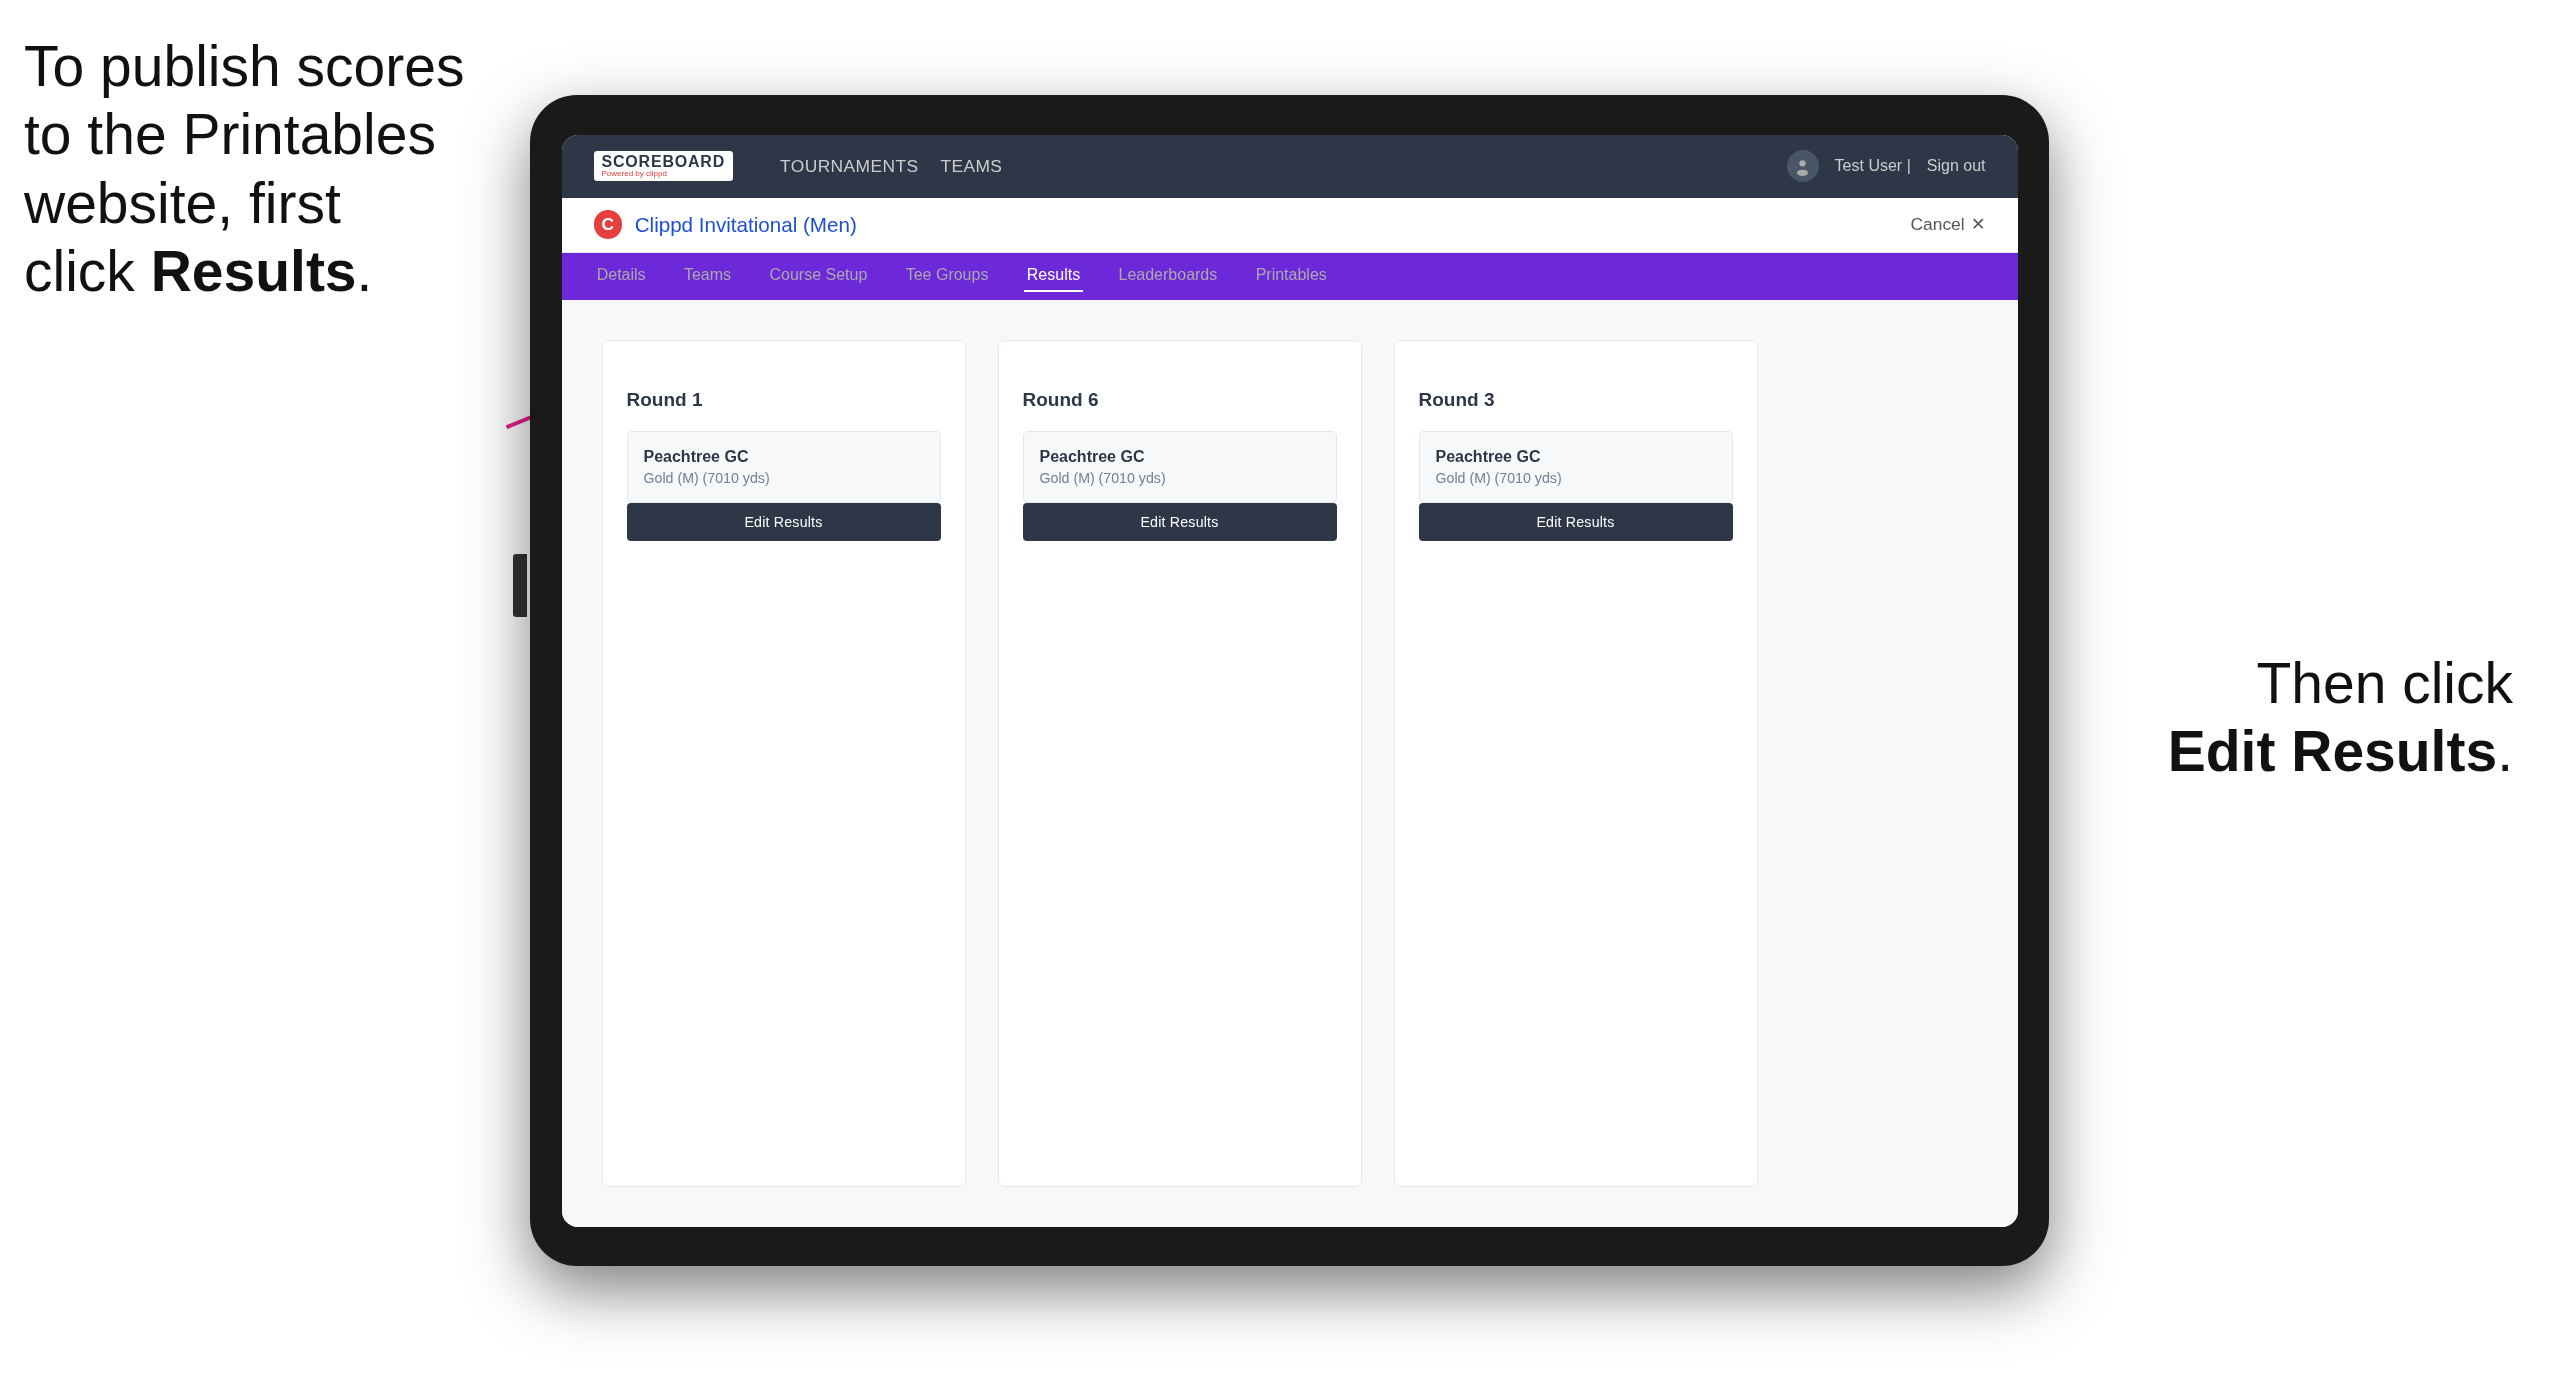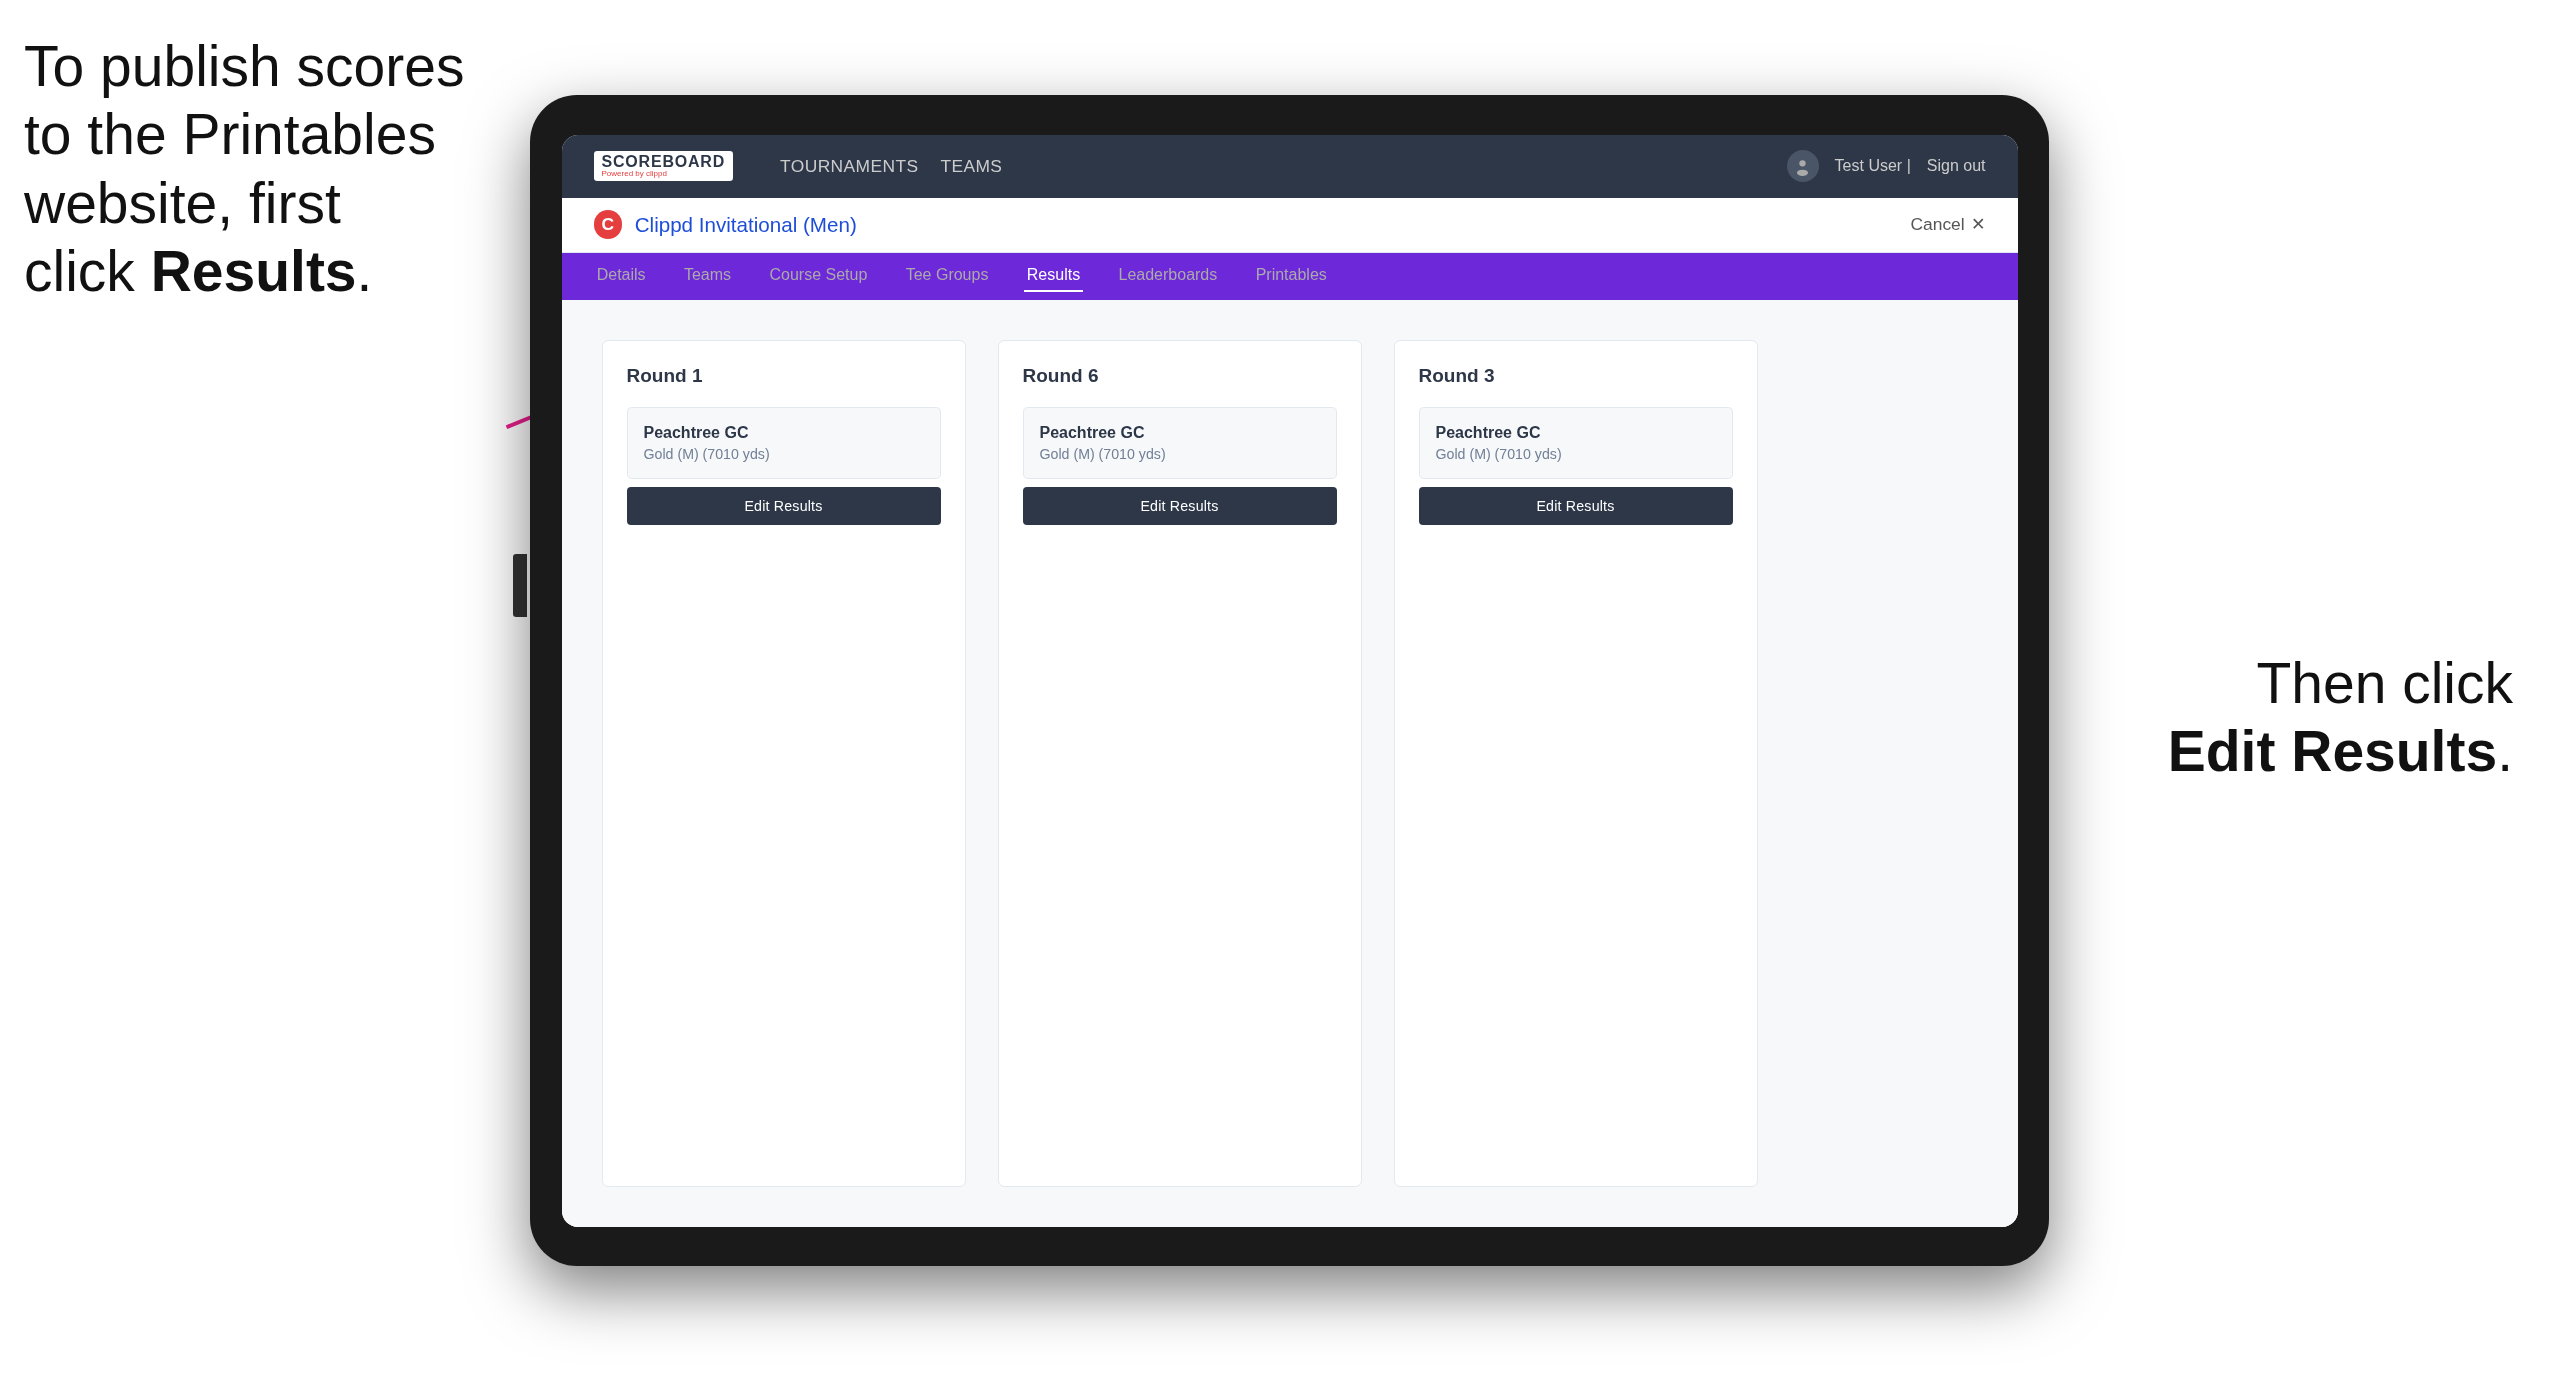--- a/index.html
+++ b/index.html
@@ -232,28 +232,29 @@
       padding: 24px;
       width: 364px;
       flex-shrink: 0;
     }
 
     .round-title {
       font-size: 19px;
       font-weight: 600;
       color: #2d3748;
       margin-bottom: 20px;
+      margin-top: 24px;
     }
 
     .course-card {
       background: #f7f8fa;
       border: 0.8px solid #e2e8f0;
       border-radius: 4.7px;
       padding: 16px;
-      margin-bottom: 8px;
+      margin-bottom: 0;
     }
 
     .course-name {
       font-size: 16px;
       font-weight: 600;
       color: #2d3748;
       margin-bottom: 4.7px;
     }
 
     .course-detail {

